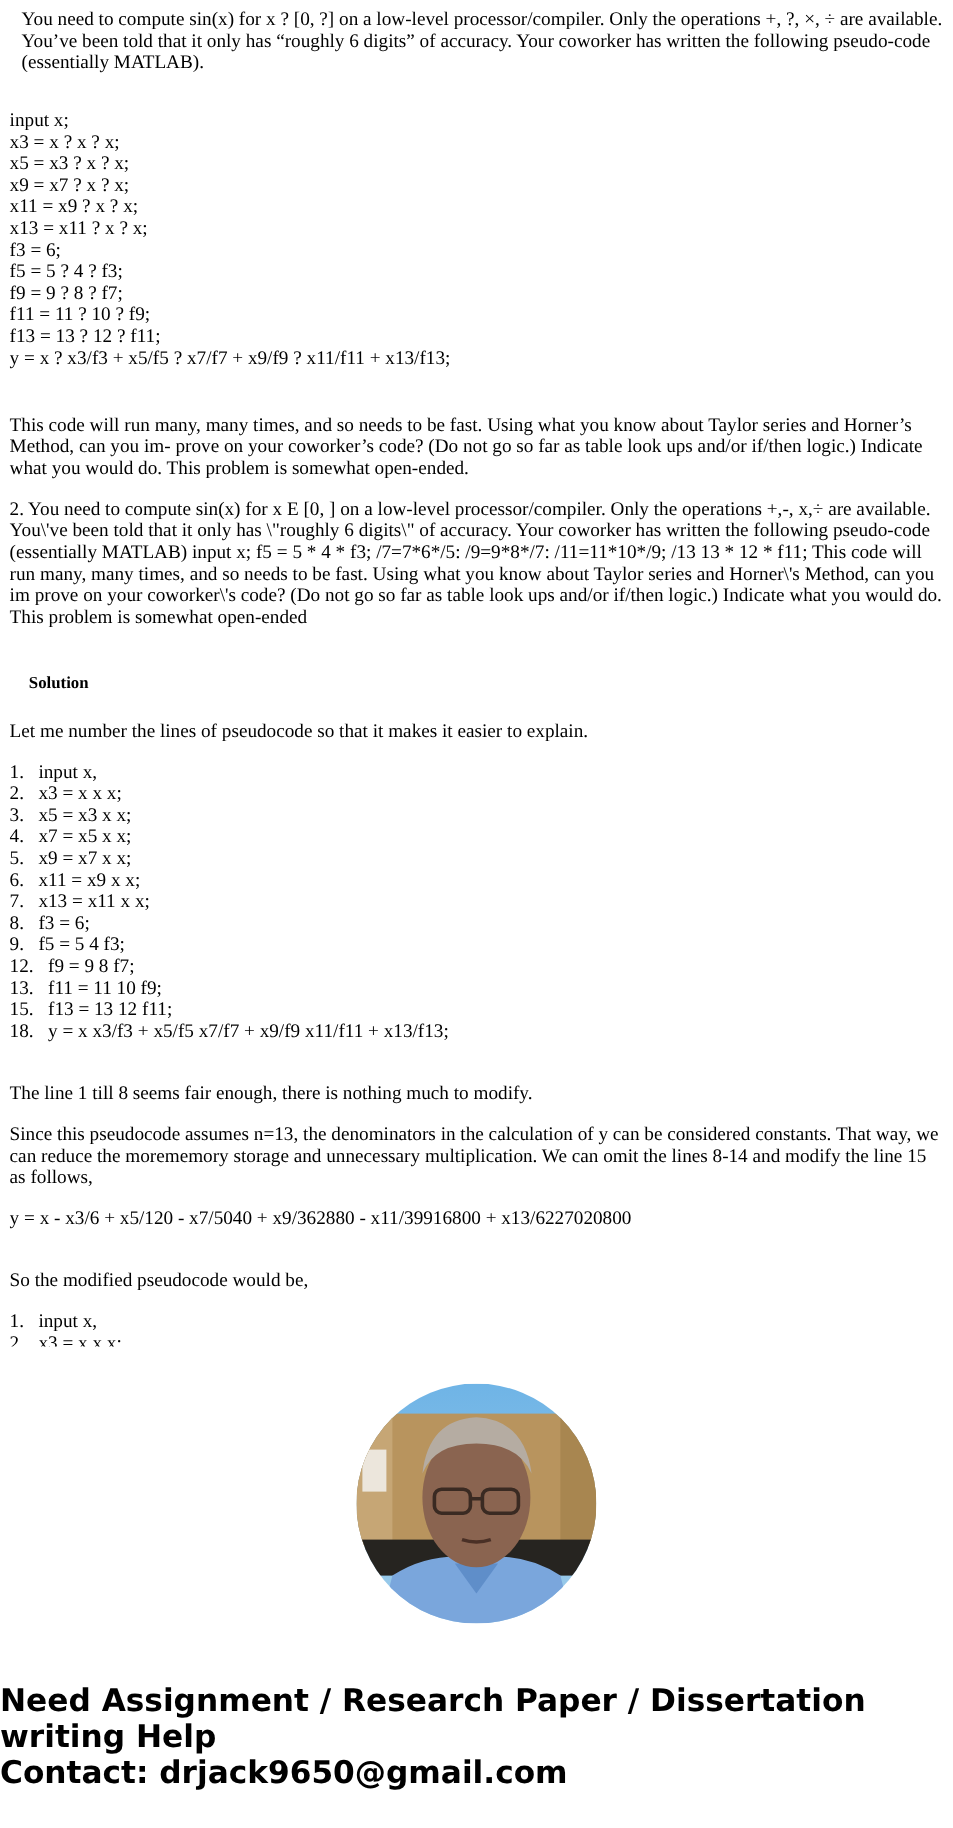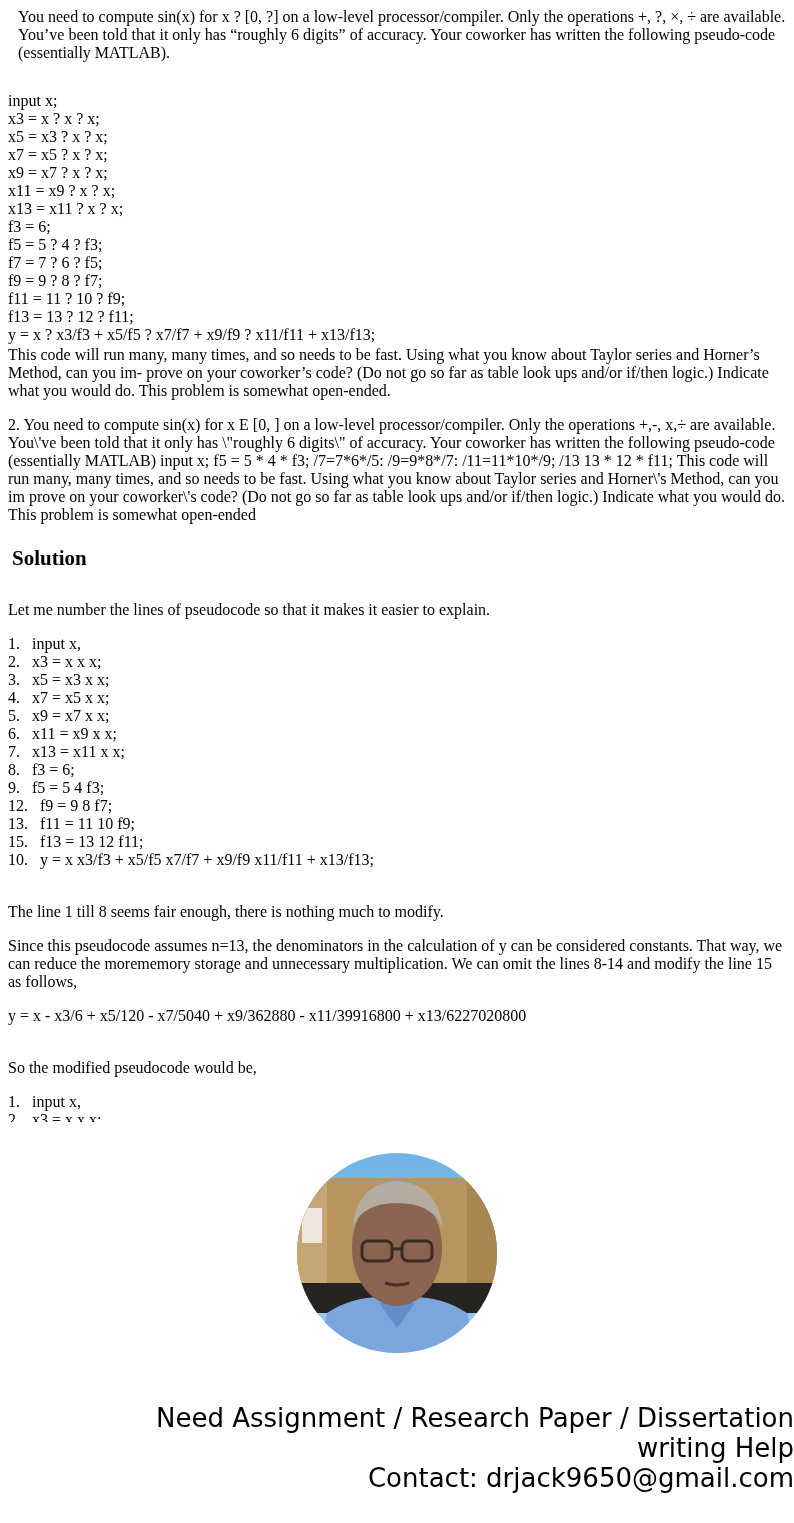--- a/index.html
+++ b/index.html
@@ -27,21 +27,21 @@
     }
     p {
       margin: 0;
     }
     .p-intro { position: absolute; top: 8px; left: 0; width: 780px; margin-left: 10px; }
     .code-block { position: absolute; top: 92px; left: 0; }
     .p-note { position: absolute; top: 346px; left: 0; width: 780px; }
     .p-restated { position: absolute; top: 416px; left: 0; width: 780px; }
     .solution-heading {
       position: absolute; top: 543px; left: 0;
-      font-size: 21px; font-weight: bold; margin: 4px; line-height: 22px;
+      font-size: 14px; font-weight: bold; margin: 16px; line-height: 22px;
     }
     .p-lead { position: absolute; top: 601px; left: 0; }
     .numbered-list { position: absolute; top: 635px; left: 0; }
     .p-line18 { position: absolute; top: 903px; left: 0; text-align: right; }
     .p-since { position: absolute; top: 937px; left: 0; width: 780px; }
     .p-formula { position: absolute; top: 1007px; left: 0; }
     .p-sothe { position: absolute; top: 1059px; left: 0; }
     .numbered-list-2 { position: absolute; top: 1093px; left: 0; }
     .line { display: block; white-space: pre; height: 18px; }
     .num { display: inline-block; }
@@ -53,46 +53,44 @@
       width: 200px;
       height: 200px;
       border-radius: 50%;
       overflow: hidden;
     }
     .cta {
       position: absolute;
       left: 0;
       top: 1403px;
       width: 794px;
-      text-align: right;
+      text-align: left;
       font-family: "DejaVu Sans", sans-serif;
-      font-weight: normal;
+      font-weight: bold;
       font-size: 26px;
       line-height: 30px;
       color: #000;
     }
     .cta span { display: block; }
   </style>
 </head>
 <body>
 
 <div class="content">
   <p class="p-intro">You need to compute sin(x) for x ? [0, ?] on a low-level processor/compiler. Only the operations +, ?, ×, ÷ are available. You’ve been told that it only has “roughly 6 digits” of accuracy. Your coworker has written the following pseudo-code (essentially MATLAB).</p>
 
   <div class="code-block">
     <span class="line">input x;</span>
     <span class="line">x3 = x ? x ? x;</span>
     <span class="line">x5 = x3 ? x ? x;</span>
-    <span class="line">x7 = x5 ? x ? x;</span>
     <span class="line">x9 = x7 ? x ? x;</span>
     <span class="line">x11 = x9 ? x ? x;</span>
     <span class="line">x13 = x11 ? x ? x;</span>
     <span class="line">f3 = 6;</span>
     <span class="line">f5 = 5 ? 4 ? f3;</span>
-    <span class="line">f7 = 7 ? 6 ? f5;</span>
     <span class="line">f9 = 9 ? 8 ? f7;</span>
     <span class="line">f11 = 11 ? 10 ? f9;</span>
     <span class="line">f13 = 13 ? 12 ? f11;</span>
     <span class="line">y = x ? x3/f3 + x5/f5 ? x7/f7 + x9/f9 ? x11/f11 + x13/f13;</span>
   </div>
 
   <p class="p-note">This code will run many, many times, and so needs to be fast. Using what you know about Taylor series and Horner’s Method, can you im- prove on your coworker’s code? (Do not go so far as table look ups and/or if/then logic.) Indicate what you would do. This problem is somewhat open-ended.</p>
   <p class="p-restated">2. You need to compute sin(x) for x E [0, ] on a low-level processor/compiler. Only the operations +,-, x,÷ are available. You\'ve been told that it only has \"roughly 6 digits\" of accuracy. Your coworker has written the following pseudo-code (essentially MATLAB) input x; f5 = 5 * 4 * f3; /7=7*6*/5: /9=9*8*/7: /11=11*10*/9; /13 13 * 12 * f11; This code will run many, many times, and so needs to be fast. Using what you know about Taylor series and Horner\'s Method, can you im prove on your coworker\'s code? (Do not go so far as table look ups and/or if/then logic.) Indicate what you would do. This problem is somewhat open-ended</p>
 
   <h3 class="solution-heading">Solution</h3>
@@ -105,21 +103,21 @@
     <span class="line"><span class="num">3.</span>   <span>x5 = x3 x x;</span></span>
     <span class="line"><span class="num">4.</span>   <span>x7 = x5 x x;</span></span>
     <span class="line"><span class="num">5.</span>   <span>x9 = x7 x x;</span></span>
     <span class="line"><span class="num">6.</span>   <span>x11 = x9 x x;</span></span>
     <span class="line"><span class="num">7.</span>   <span>x13 = x11 x x;</span></span>
     <span class="line"><span class="num">8.</span>   <span>f3 = 6;</span></span>
     <span class="line"><span class="num">9.</span>   <span>f5 = 5 4 f3;</span></span>
     <span class="line"><span class="num">12.</span>   <span>f9 = 9 8 f7;</span></span>
     <span class="line"><span class="num">13.</span>   <span>f11 = 11 10 f9;</span></span>
     <span class="line"><span class="num">15.</span>   <span>f13 = 13 12 f11;</span></span>
-    <span class="line"><span class="num">10.</span>   <span>y = x x3/f3 + x5/f5 x7/f7 + x9/f9 x11/f11 + x13/f13;</span></span>
+    <span class="line"><span class="num">18.</span>   <span>y = x x3/f3 + x5/f5 x7/f7 + x9/f9 x11/f11 + x13/f13;</span></span>
   </div>
 
   <p class="p-line18">The line 1 till 8 seems fair enough, there is nothing much to modify.</p>
   <p class="p-since">Since this pseudocode assumes n=13, the denominators in the calculation of y can be considered constants. That way, we can reduce the morememory storage and unnecessary multiplication. We can omit the lines 8-14 and modify the line 15 as follows,</p>
   <p class="p-formula">y = x - x3/6 + x5/120 - x7/5040 + x9/362880 - x11/39916800 + x13/6227020800</p>
   <p class="p-sothe">So the modified pseudocode would be,</p>
 
   <div class="numbered-list-2">
     <span class="line"><span class="num">1.</span>   <span>input x,</span></span>
     <span class="line"><span class="num">2.</span>   <span>x3 = x x x;</span></span>

